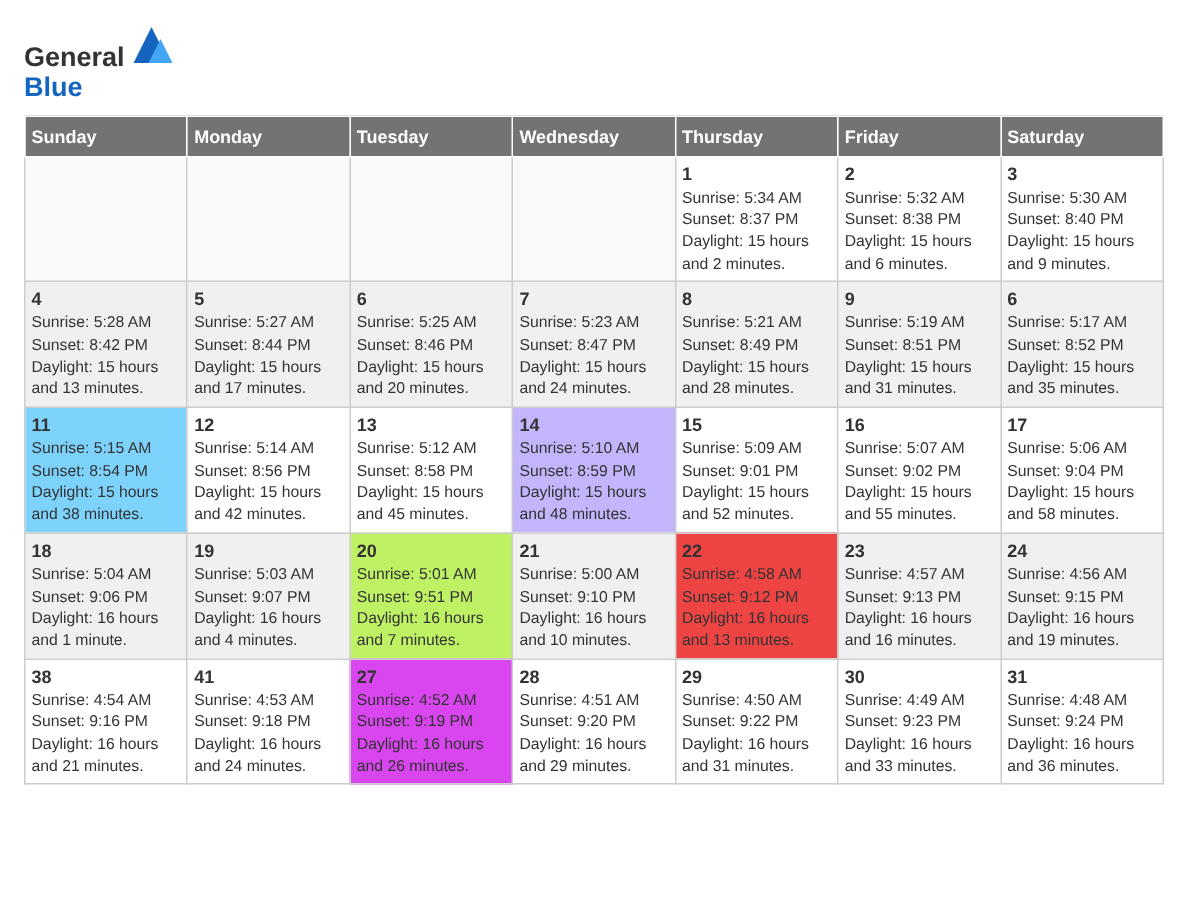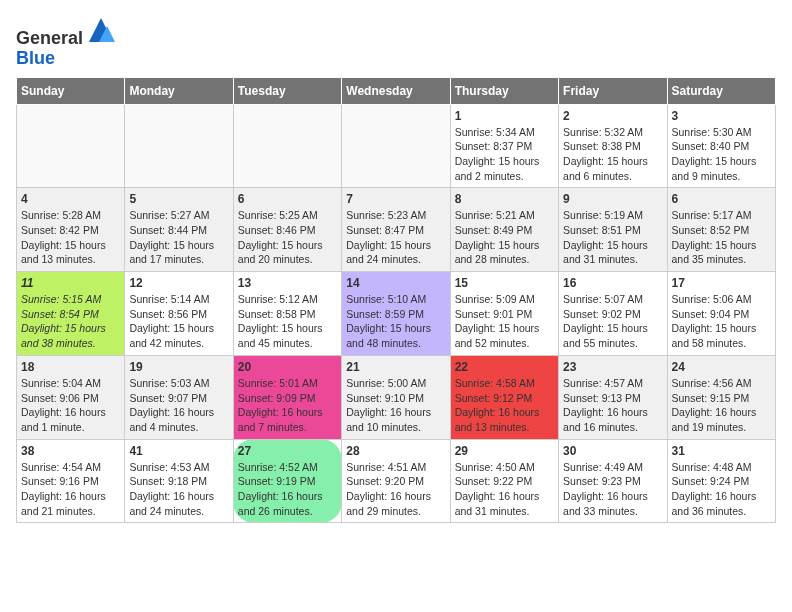--- a/index.html
+++ b/index.html
@@ -194,21 +194,21 @@
         </td>
         <td style="background: rgb(240, 240, 240);">
           <div class="day-num">6</div>
           <div class="day-info" style="white-space: pre-line;">Sunrise: 5:17 AM
 Sunset: 8:52 PM
 Daylight: 15 hours
 and 35 minutes.</div>
         </td>
       </tr>
       <tr>
-        <td style="background: #bef264; font-style: italic;">
+        <td style="background: #7dd3fc;">
           <div class="day-num">11</div>
           <div class="day-info" style="white-space: pre-line;">Sunrise: 5:15 AM
 Sunset: 8:54 PM
 Daylight: 15 hours
 and 38 minutes.</div>
         </td>
         <td style="background: rgb(255, 255, 255);">
           <div class="day-num">12</div>
           <div class="day-info" style="white-space: pre-line;">Sunrise: 5:14 AM
 Sunset: 8:56 PM
@@ -259,24 +259,24 @@
 Daylight: 16 hours
 and 1 minute.</div>
         </td>
         <td style="background: rgb(240, 240, 240);">
           <div class="day-num">19</div>
           <div class="day-info" style="white-space: pre-line;">Sunrise: 5:03 AM
 Sunset: 9:07 PM
 Daylight: 16 hours
 and 4 minutes.</div>
         </td>
-        <td style="background: #ec4899;">
+        <td style="background: #bef264;">
           <div class="day-num">20</div>
           <div class="day-info" style="white-space: pre-line;">Sunrise: 5:01 AM
-Sunset: 9:09 PM
+Sunset: 9:51 PM
 Daylight: 16 hours
 and 7 minutes.</div>
         </td>
         <td style="background: rgb(240, 240, 240);">
           <div class="day-num">21</div>
           <div class="day-info" style="white-space: pre-line;">Sunrise: 5:00 AM
 Sunset: 9:10 PM
 Daylight: 16 hours
 and 10 minutes.</div>
         </td>
@@ -310,21 +310,21 @@
 Daylight: 16 hours
 and 21 minutes.</div>
         </td>
         <td style="background: rgb(255, 255, 255);">
           <div class="day-num">41</div>
           <div class="day-info" style="white-space: pre-line;">Sunrise: 4:53 AM
 Sunset: 9:18 PM
 Daylight: 16 hours
 and 24 minutes.</div>
         </td>
-        <td style="background: #86efac; border-radius: 21px;">
+        <td style="background: #d946ef;">
           <div class="day-num">27</div>
           <div class="day-info" style="white-space: pre-line;">Sunrise: 4:52 AM
 Sunset: 9:19 PM
 Daylight: 16 hours
 and 26 minutes.</div>
         </td>
         <td style="background: rgb(255, 255, 255);">
           <div class="day-num">28</div>
           <div class="day-info" style="white-space: pre-line;">Sunrise: 4:51 AM
 Sunset: 9:20 PM

